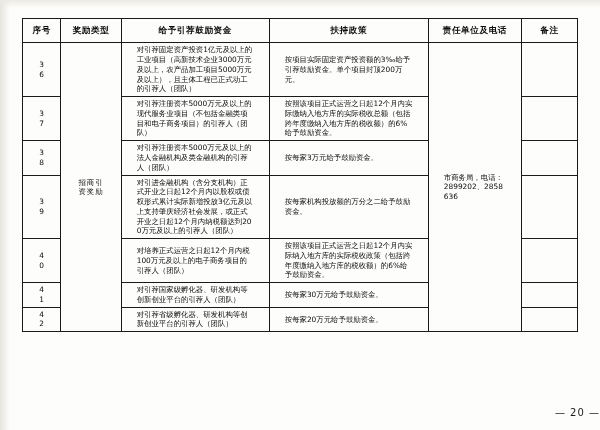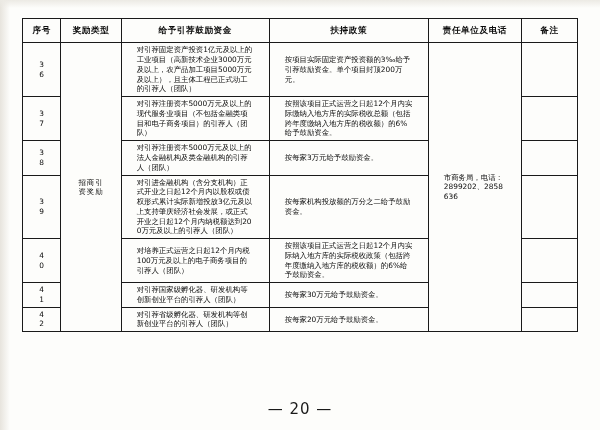--- a/index.html
+++ b/index.html
@@ -61,22 +61,22 @@
     font-size: 7.4px;
     line-height: 1.45;
     text-align: left;
     padding-left: 4px;
   }
   .page-num {
     position: absolute;
     bottom: 12px;
     left: 0;
     width: 600px;
-    text-align: center;
-    font-size: 15px;
+    text-align: right;
+    font-size: 10px;
     color: #1a1a1a;
     letter-spacing: 1px;
   }
   .edge-shadow-left {
     position: absolute;
     left: 0; top: 0; bottom: 0;
     width: 10px;
     background: linear-gradient(to right, #e7e4dd, rgba(255,255,255,0));
     pointer-events: none;
   }

